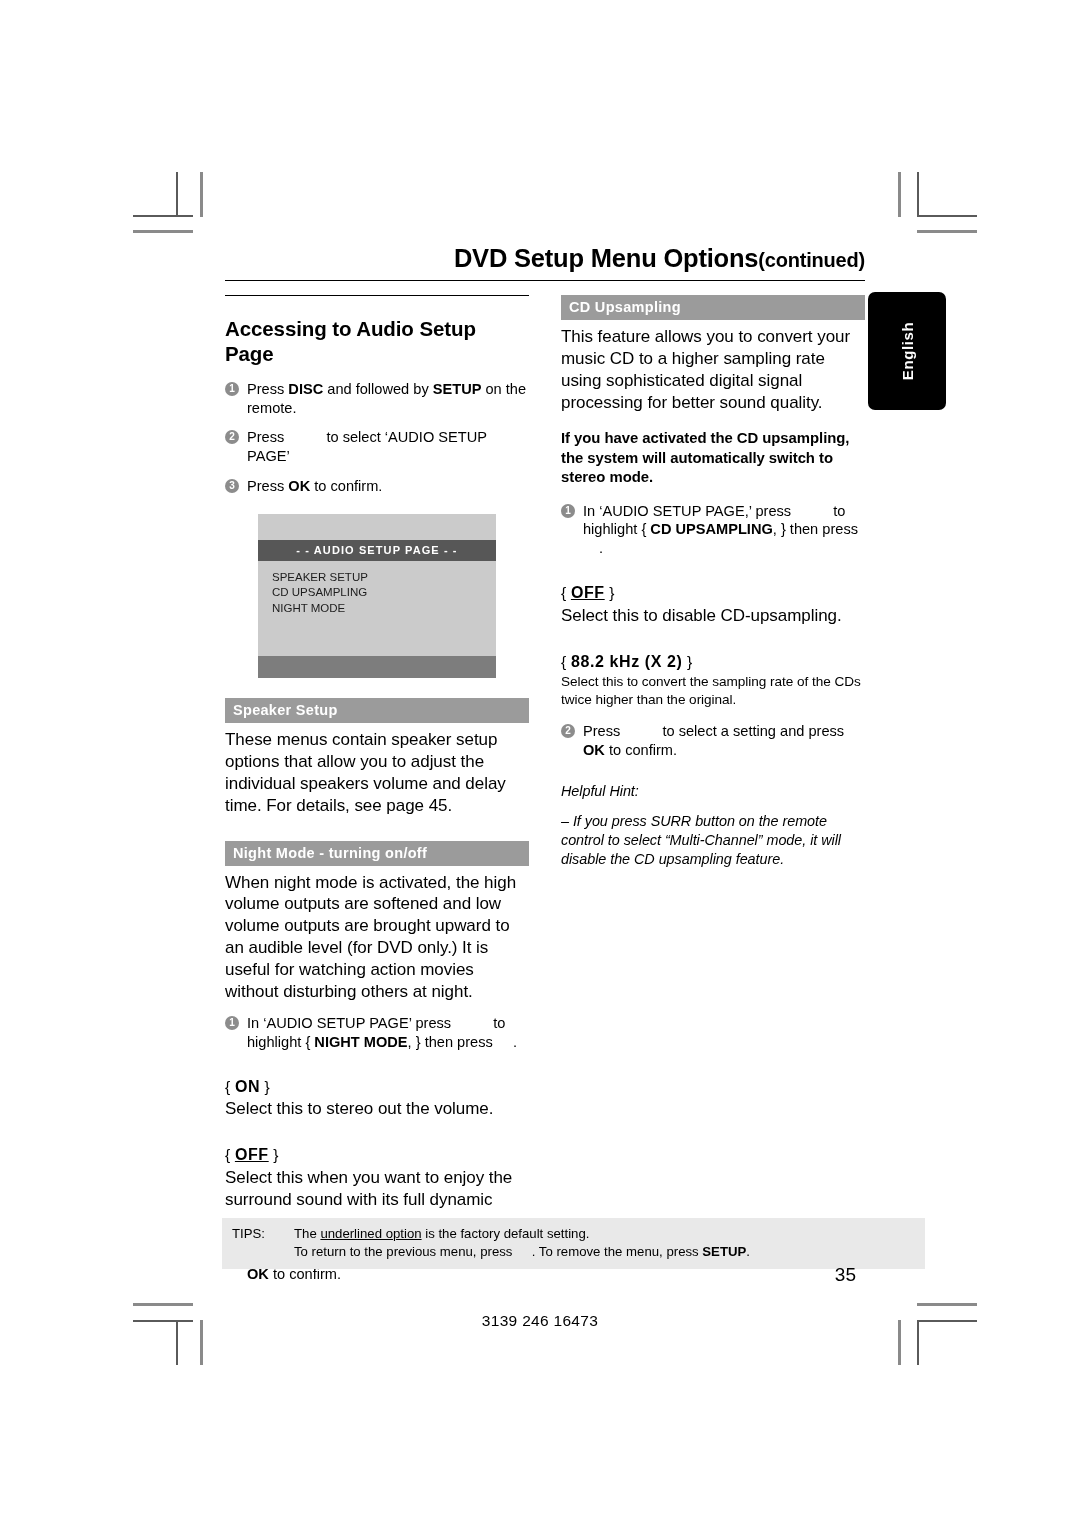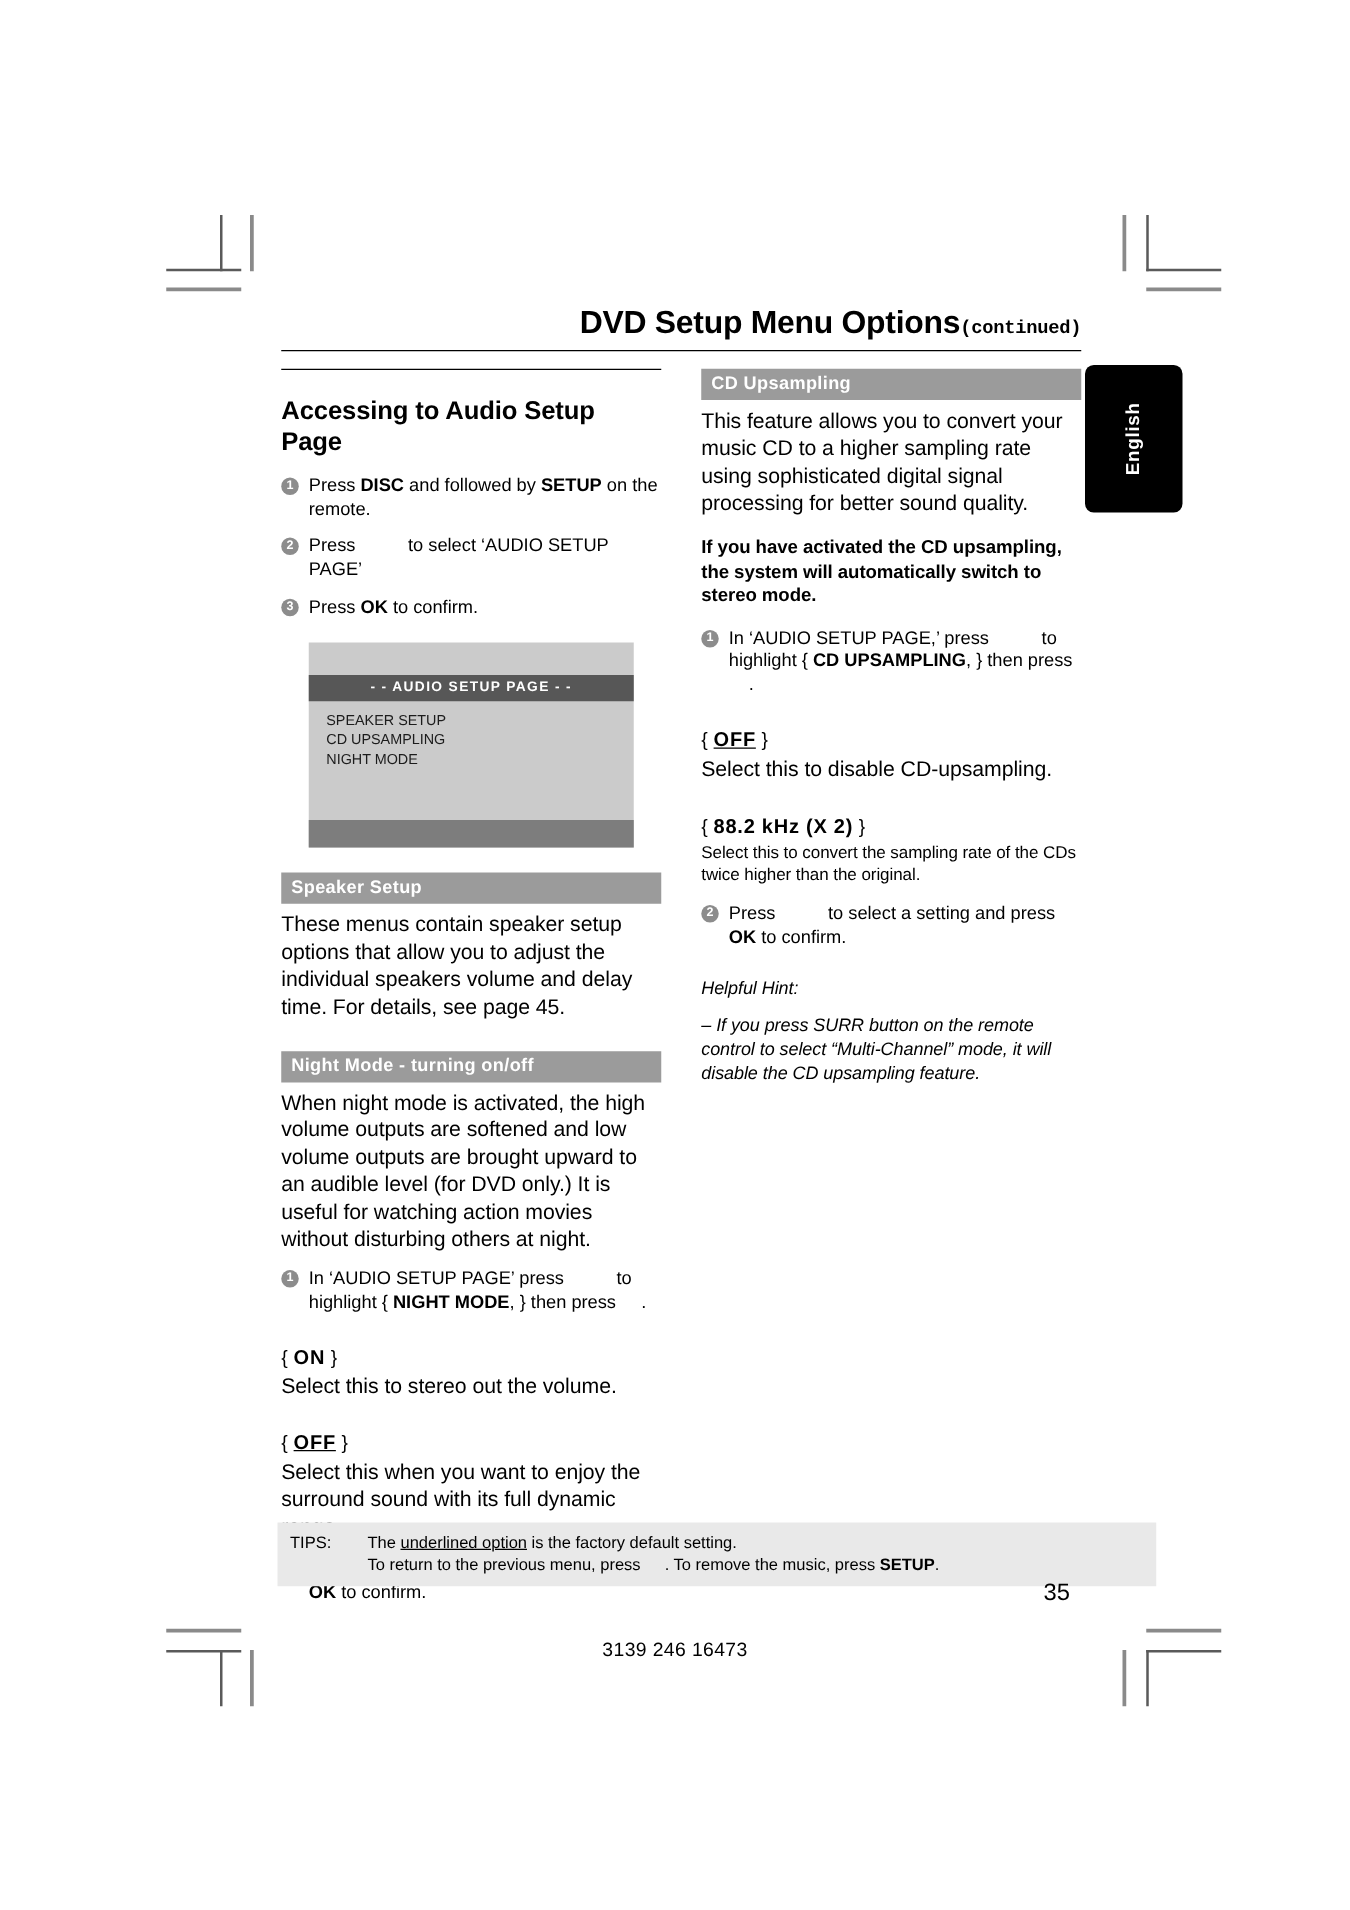--- a/index.html
+++ b/index.html
@@ -31,23 +31,22 @@
   
   .runhead {
     text-align: right;
     font-size: 25.5px;
     font-weight: bold;
     letter-spacing: -0.2px;
     line-height: 1.05;
     padding-bottom: 5px;
   }
   .runhead .cont {
-    font-size: 15px;
-    font-weight: bold;
-    font-family: Liberation Mono, monospace;
+    font-size: 20px;
+    font-weight: bold;
   }
   .rule {
     border-top: 1.6px solid #000;
     margin-top: 3px;
     margin-bottom: 14px;
   }
 
   
   .cols {
     display: flex;
@@ -122,21 +121,21 @@
     font-size: 15.5px;
     line-height: 1.2;
     margin: 25px 0 2px 0;
     letter-spacing: 0.2px;
   }
   .opt .val { font-weight: bold; font-size: 16px; letter-spacing: 0.6px; }
   .opt .val.ul { text-decoration: underline; }
 
   
   .tv {
-    width: 260px;
+    width: 238px;
     margin: 18px auto 20px auto;
     background: #cbcbcb;
   }
   .tv-top { height: 26px; }
   .tv-title {
     background: #575757;
     color: #ffffff;
     text-align: center;
     font-size: 11px;
     font-weight: bold;
@@ -346,19 +345,19 @@
 <div class="tips">
   <div class="tips-row">
     <div class="tips-label">TIPS:</div>
     <div class="tips-body">
       <span>The </span><u>underlined option</u><span> is the factory default setting.</span>
     </div>
   </div>
   <div class="tips-row">
     <div class="tips-label"></div>
     <div class="tips-body">
-      <span>To return to the previous menu, press </span><span class="gap sm"></span><span> . To remove the music, press </span><span class="b">SETUP</span><span>.</span>
+      <span>To return to the previous menu, press </span><span class="gap sm"></span><span> . To remove the menu, press </span><span class="b">SETUP</span><span>.</span>
     </div>
   </div>
 </div>
 
 <div class="pageno">35</div>
 <div class="code">3139 246 16473</div>
 
 </body></html>

